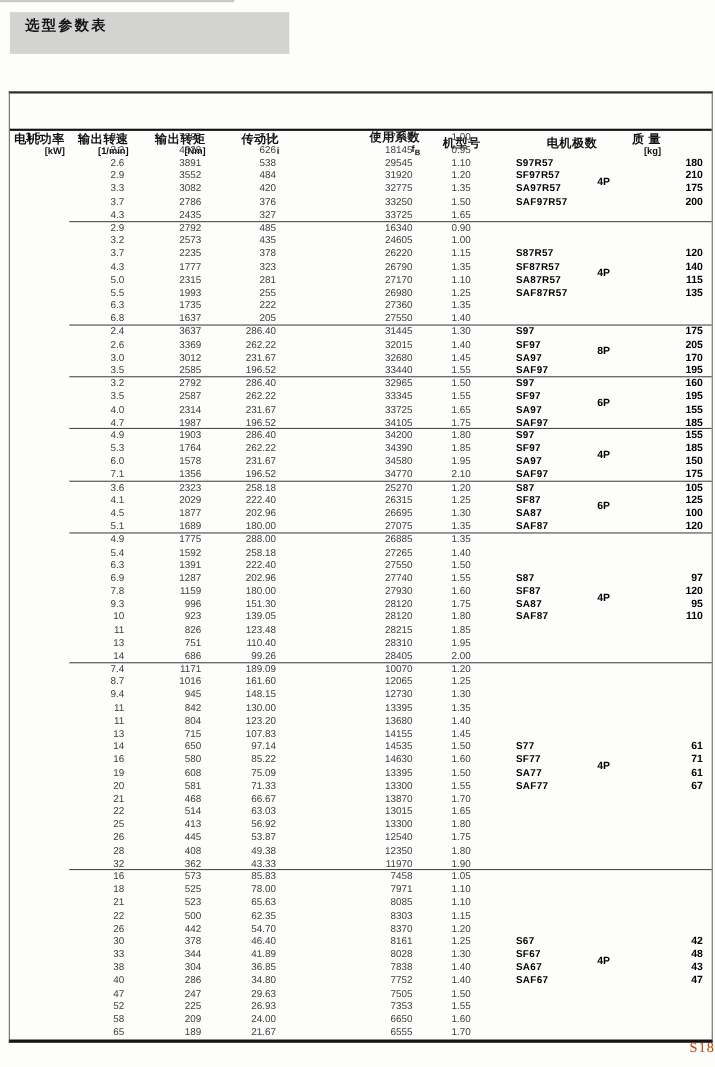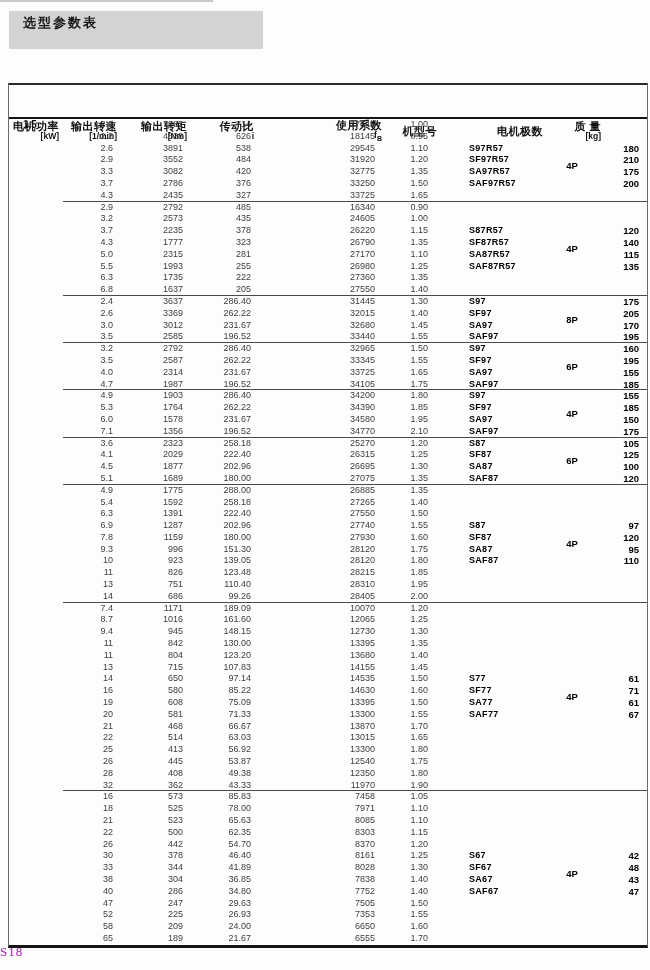--- a/index.html
+++ b/index.html
@@ -30,24 +30,24 @@
        font-size:9px;color:#3d3d3d;}
   .c-power{padding-left:14px;font-weight:bold;font-size:10px;color:#111;}
   .c-speed{text-align:right;padding-right:4px;}
   .c-torque{text-align:right;padding-right:4px;}
   .c-ratio{text-align:right;padding-right:3px;}
   .c-radial{text-align:right;padding-right:7px;}
   .c-fb{text-align:right;padding-right:9px;}
   .c-model{text-align:left;padding-left:32px;font-weight:bold;color:#000;font-size:9px;letter-spacing:0.3px;}
   .c-poles{}
   .c-mass{text-align:right;padding-right:8px;font-weight:bold;color:#000;font-size:9.5px;}
-  .poles{position:absolute;left:534px;width:58px;text-align:center;font-weight:bold;
+  .poles{position:absolute;left:534px;width:58px;text-align:left;font-weight:bold;
          font-size:9.5px;color:#000;transform:translateY(-50%);line-height:10px;}
-  .footer{position:absolute;top:944px;left:0;width:650px;text-align:left;
-          font-family:"Liberation Serif",serif;font-size:13px;letter-spacing:1px;color:#a21caf;}
+  .footer{position:absolute;top:944px;left:0;width:650px;text-align:right;
+          font-family:"Liberation Serif",serif;font-size:13px;letter-spacing:1px;color:#c2410c;}
 </style>
 </head>
 <body>
 
 <div class="page">
   <div class="top-rule"></div>
 
   <div class="title-block">
     <div class="title-line1">选型参数表</div>
   </div>

